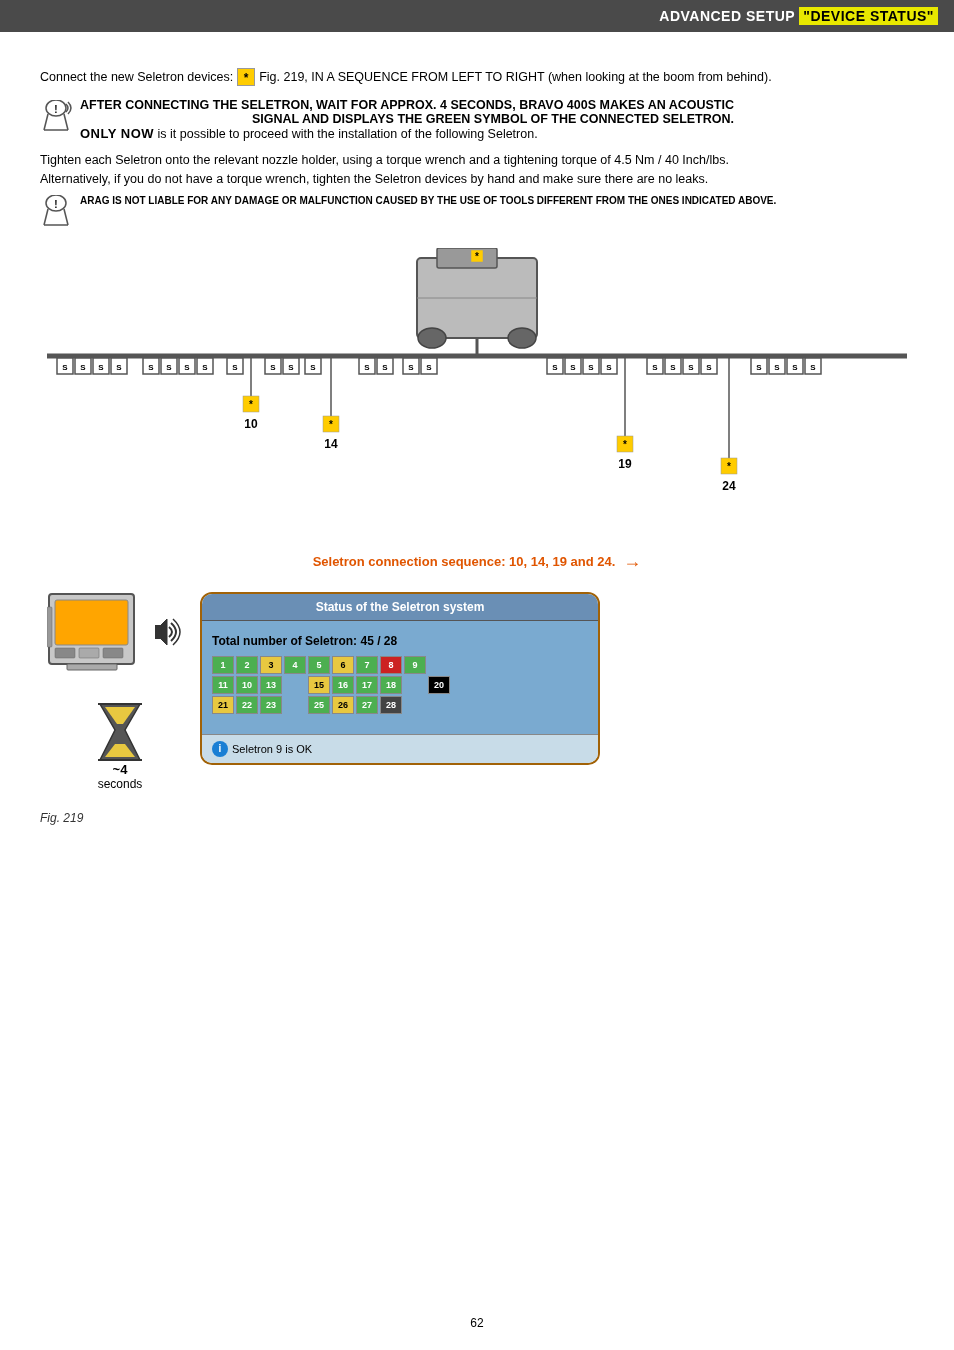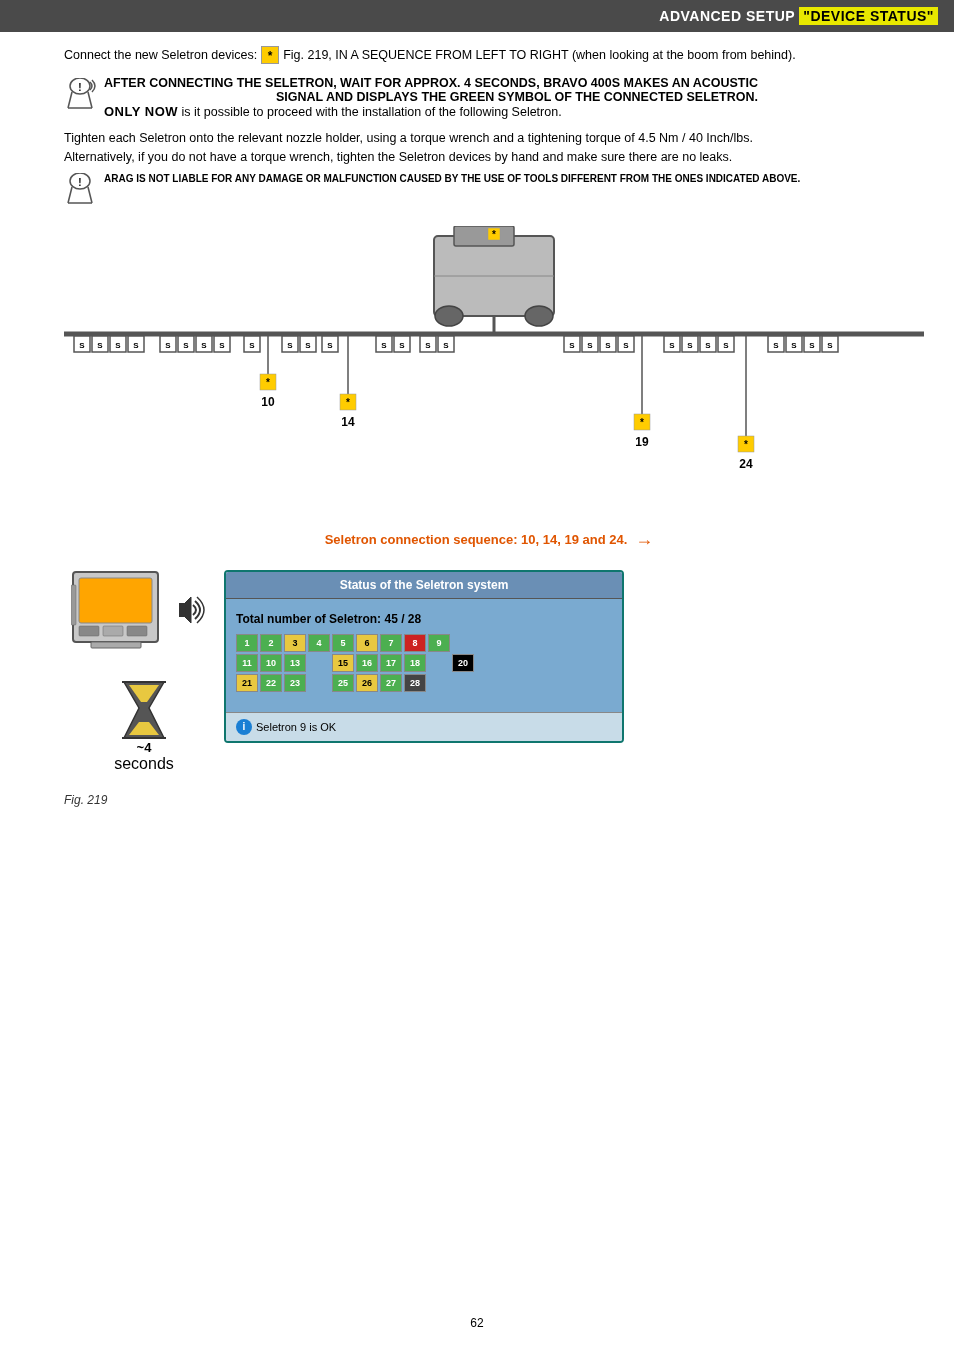--- a/index.html
+++ b/index.html
@@ -23,22 +23,21 @@
       letter-spacing: 0.5px;
     }
     .header .highlight {
       background: #e8e800;
       color: #000;
       padding: 1px 4px;
     }
 
     
     .content {
-      padding: 14px 40px;
-      margin-left: 24px;
+      padding: 36px 40px;
     }
 
     .connect-line {
       margin-bottom: 12px;
       font-size: 12.5px;
       display: flex;
       align-items: center;
       gap: 4px;
     }
 
@@ -140,29 +139,29 @@
       flex-direction: column;
       align-items: center;
       font-size: 11px;
     }
     .hourglass-time {
       font-size: 13px;
       font-weight: bold;
       text-align: center;
     }
     .hourglass-unit {
-      font-size: 16px;
+      font-size: 12px;
       text-align: center;
     }
 
     
     .status-panel {
       flex: 1;
-      border: 2px solid #0f766e;
-      border-radius: 4px;
+      border: 2px solid #a16207;
+      border-radius: 12px;
       overflow: hidden;
       min-width: 320px;
       max-width: 400px;
     }
 
     .status-panel-header {
       background: #6a8fb5;
       color: #fff;
       text-align: center;
       padding: 6px;

